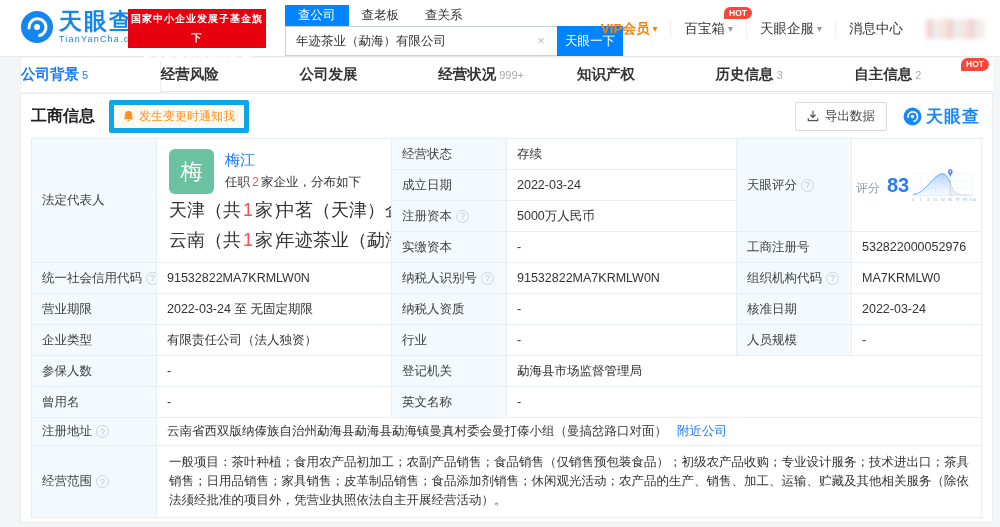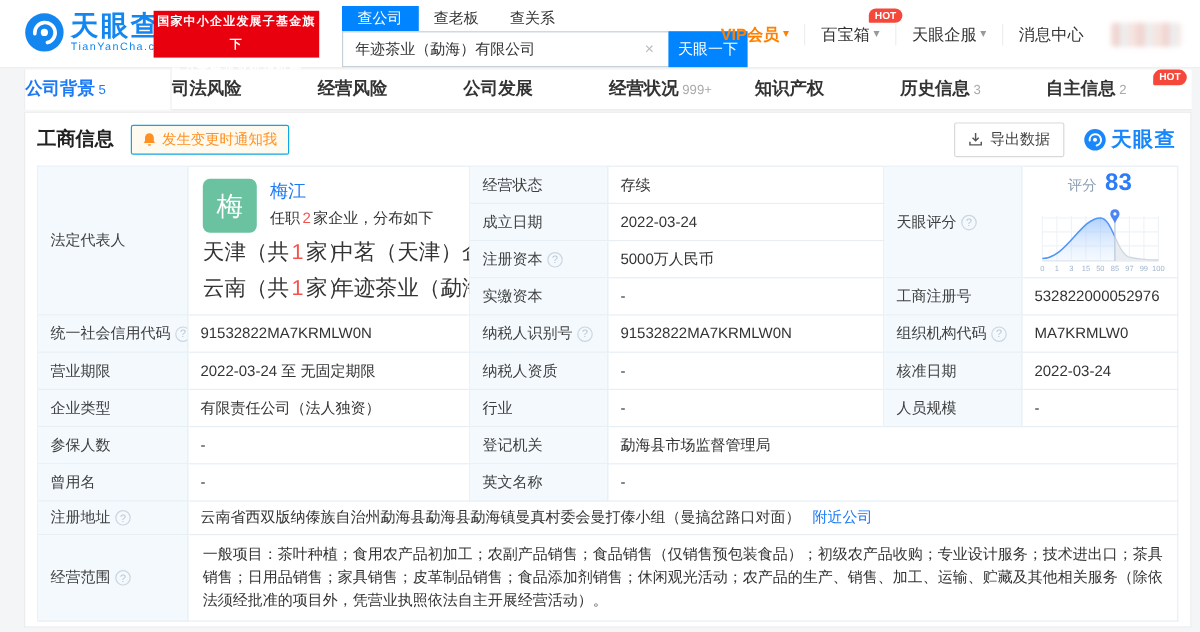--- a/index.html
+++ b/index.html
@@ -38,40 +38,40 @@
   .nav-bar { position:absolute; top:58px; left:20px; width:973px; height:34px; background:#fff; border-bottom:1px solid #e8e8e8; display:flex; z-index:4; }
   .nav-tab { flex:1; line-height:33px; font-size:14.5px; font-weight:bold; color:#333; position:relative; cursor:pointer; white-space:nowrap; }
   .nav-tab .cnt { font-size:11px; color:#aaa; font-weight:normal; margin-left:3px; }
   .nav-tab.active { color:#1a7af8; border-left:1px solid #eee; border-right:1px solid #eee; border-bottom:1px solid #fff; margin-bottom:-1px; }
   .nav-tab.active .cnt { color:#1a7af8; }
   .hot-badge { position:absolute; top:0px; right:4px; background:#f5483b; color:#fff; font-size:8.5px; font-weight:bold; padding:2px 5px; border-radius:7px 7px 7px 1px; line-height:1; }
   
   .card { position:absolute; top:93px; left:20px; width:973px; height:430px; background:#fff; border:1px solid #ececec; }
   .card-head { height:44px; display:flex; align-items:center; padding:0 12px 0 10px;justify-content:flex-end; }
   .card-title { font-size:16px; font-weight:bold; color:#222; }
-  .notify { margin-left:14px; display:flex; align-items:center; gap:5px; font-size:12px; color:#ff9021; background:#fffaf0; border:1px solid #0ea5e9; border-radius:2px; padding:3px 9px; cursor:pointer; }
+  .notify { margin-left:14px; display:flex; align-items:center; gap:5px; font-size:12px; color:#ff9021; background:#fffaf0; border:5px solid #0ea5e9; border-radius:2px; padding:3px 9px; cursor:pointer; }
   .spacer { flex:1; }
   .export-btn { display:flex; align-items:center; gap:6px; font-size:12.5px; color:#444; border:1px solid #d9d9d9; border-radius:2px; padding:5px 11px; background:#fff; cursor:pointer; font-family:inherit; }
   .wm { display:flex; align-items:center; gap:4px; margin-left:16px; font-size:17px; font-weight:bold; color:#1787fb; letter-spacing:1px; }
   
   .tbl { margin:0 10px; display:grid;
     grid-template-columns:125px 235px 115px 230px 115px 1fr;
     grid-template-rows:repeat(4,31px) repeat(5,31px) 28px auto;
     border-top:1px solid #e7eff5; border-left:1px solid #e7eff5; font-size:12.5px; }
   .c { border-right:1px solid #e7eff5; border-bottom:1px solid #e7eff5; display:flex; align-items:center; padding:0 10px; min-height:0; overflow:hidden; white-space:nowrap; }
   .lb { background:#f3f9fd; color:#404040; gap:4px; }
   .help { width:13px; height:13px; border:1px solid #ccd6e0; border-radius:50%; color:#b8c6d4; font-size:9px; display:inline-flex; align-items:center; justify-content:center; flex:none; cursor:pointer; }
   .rep { flex-direction:column; align-items:stretch; justify-content:flex-start; padding:10px 12px 6px; }
   .rep-top { display:flex; gap:11px; }
   .avatar { width:45px; height:45px; border-radius:6px; background:#6bc2a0; color:#fff; font-size:22px; display:flex; align-items:center; justify-content:center; flex:none; cursor:pointer; }
   .rep-name { color:#1a7af8; font-size:15px; line-height:18px; margin:2px 0 5px; cursor:pointer; }
   .rep-tenure { font-size:12.5px; color:#333; }
   .num { color:#f3534c; margin:0 2px; }
   .rep-regions { margin-top:4px; display:grid; grid-template-columns:108px 1fr; row-gap:6px; font-size:18px; color:#333; }
-  .score-cell { flex-direction:column; justify-content:space-between; padding:2px 4px; }
+  .score-cell { flex-direction:row; justify-content:space-between; padding:2px 4px; }
   .score-top { display:flex; align-items:baseline; gap:7px; }
   .score-prefix { font-size:12px; color:#8a9cb3; }
   .score-val { font-size:20px; font-weight:bold; color:#2b7cf6; }
   .link { color:#1a7af8; cursor:pointer; margin-left:10px; flex:none; }
   .scope-cell { display:block; white-space:normal; line-height:19px; padding:7px 12px; color:#333; }
   .addr-val { white-space:nowrap; }
 </style>
 </head>
 <body>
 
@@ -120,23 +120,20 @@
     <div class="menu-item">
       <span>消息中心</span>
     </div>
     <div class="blur-block"></div>
   </div>
 </div>
 
 <div class="nav-bar">
   <div class="nav-tab active">
     <span>公司背景</span><span class="cnt">5</span>
-  </div>
-  <div class="nav-tab">
-    <span>司法风险</span>
   </div>
   <div class="nav-tab">
     <span>经营风险</span>
   </div>
   <div class="nav-tab">
     <span>公司发展</span>
   </div>
   <div class="nav-tab">
     <span>经营状况</span><span class="cnt">999+</span>
   </div>

